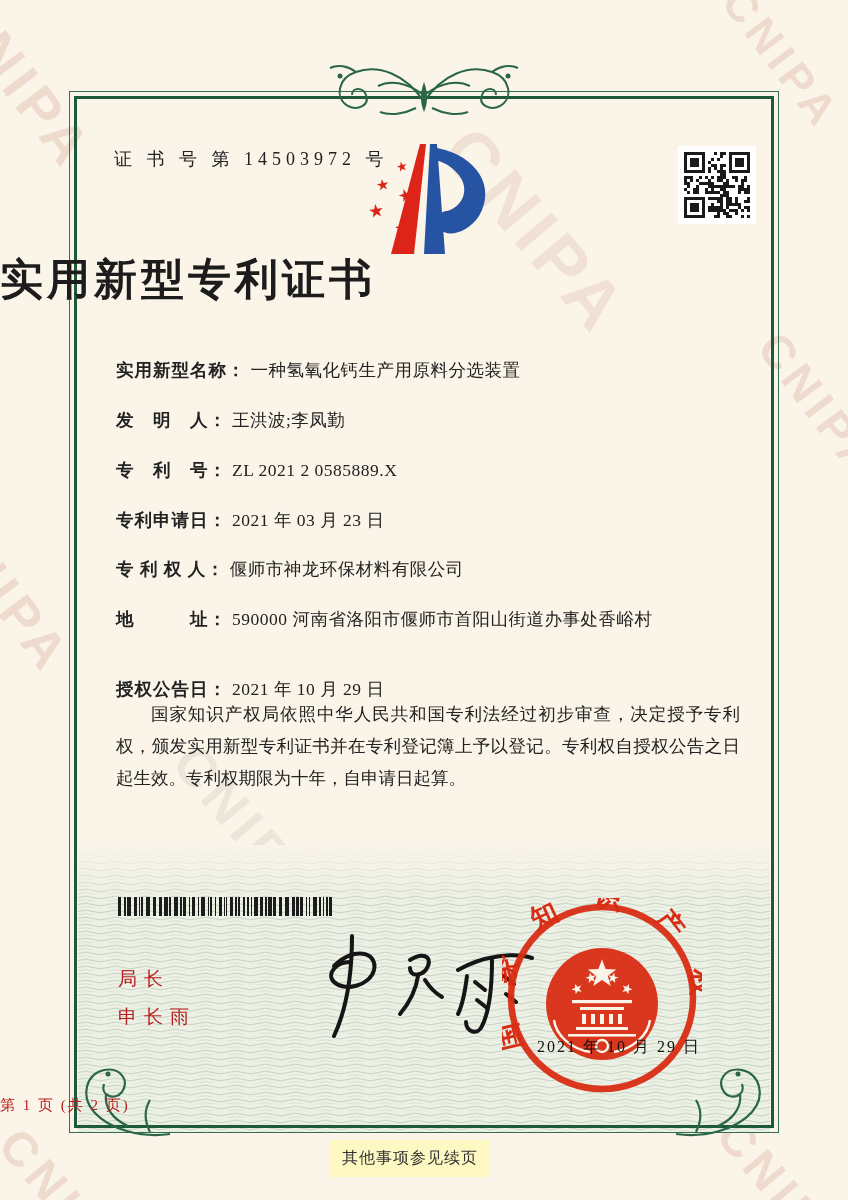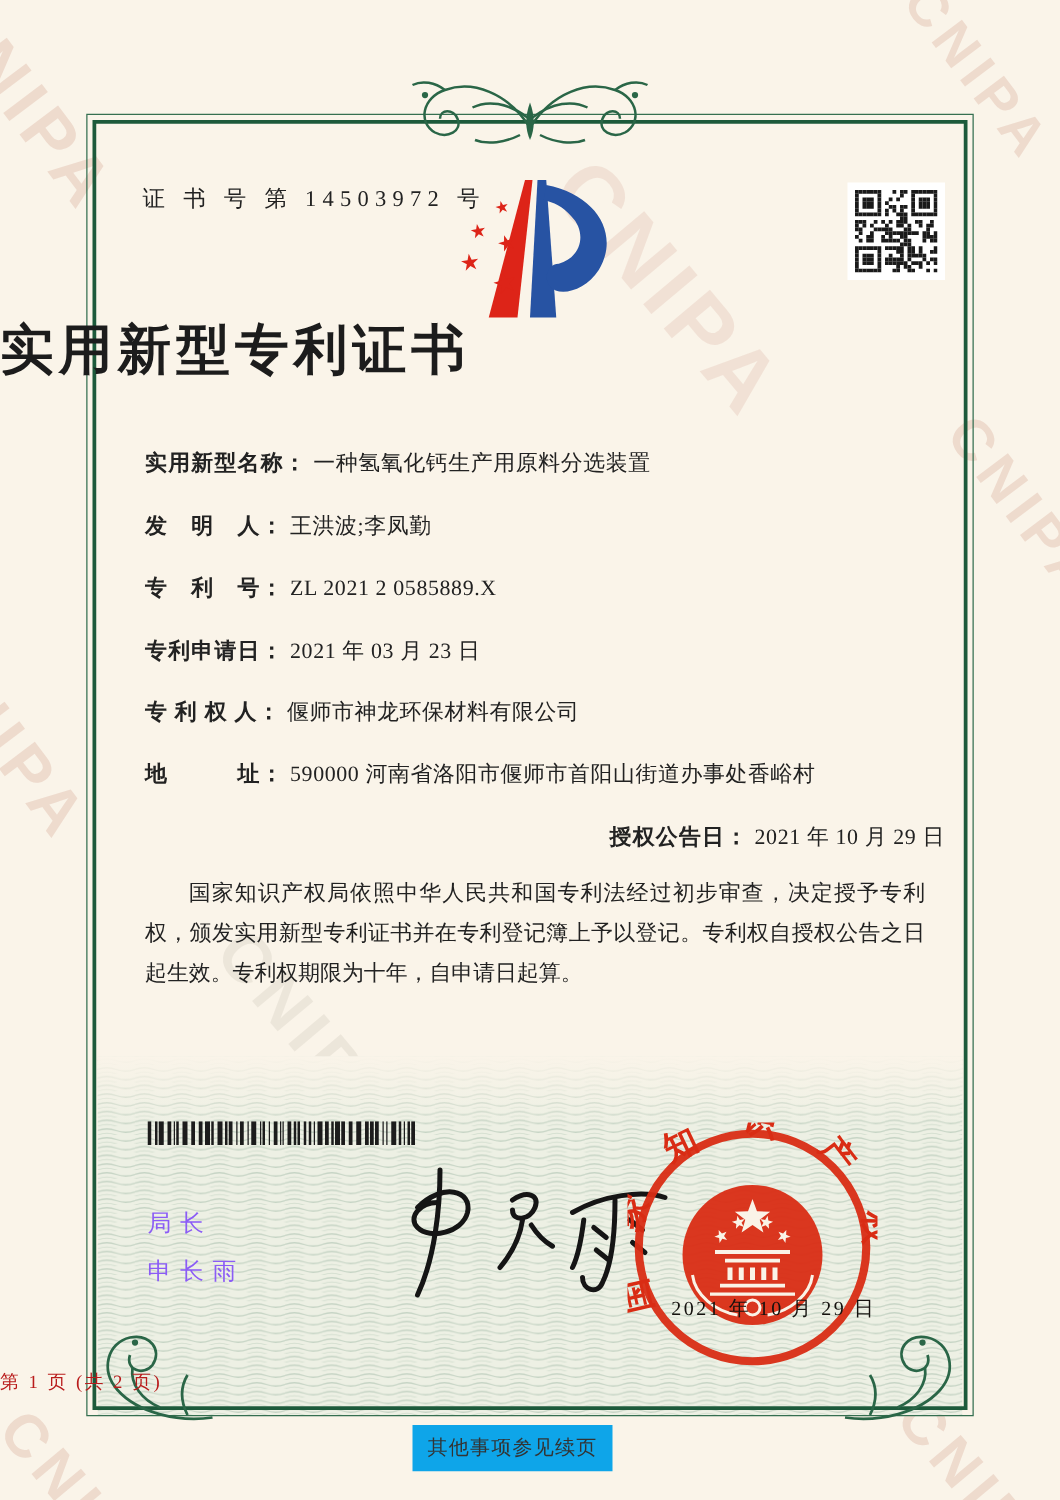--- a/index.html
+++ b/index.html
@@ -68,40 +68,40 @@
   .bodytext {
     left:116px; top:698px; width:624px; z-index:5;
     font-size:17.5px; line-height:1.83; text-align:justify;
   }
   .bodytext p { text-indent:2em; }
 
   .barcode { left:118px; top:897px; z-index:5; }
 
   .director-title, .director-name {
     left:118px; font-family:"Liberation Sans", sans-serif;
-    font-size:19px; letter-spacing:7px; z-index:5; color:#8b5cf6;
+    font-size:19px; letter-spacing:7px; z-index:5; color:#b91c1c;
   }
   .director-title { top:966px; }
   .director-name  { top:1004px; }
 
   .signature { left:282px; top:922px; z-index:6; }
 
   .seal { left:502px; top:898px; z-index:6; }
   .seal-date {
     left:524px; top:1037px; width:190px; text-align:center;
     font-size:16px; letter-spacing:2px; color:#14110e; z-index:7;
   }
 
   .pagenum {
     left:0; top:1096px; width:818px; 
     font-size:15px; letter-spacing:2px; color:#b91c1c; z-index:5;
   }
   .notebox {
     left:330px; top:1140px; width:160px; height:37px;
-    background:#0ea5e9; z-index:5;
+    background:#fef9c3; z-index:5;
     display:flex; align-items:center; justify-content:center;
     font-size:16px; letter-spacing:1px; color:#333;
   }
 </style>
 </head>
 <body>
 
 <span class="wm wm1">CNIPA</span>
 <span class="wm wm2">CNIPA</span>
 <span class="wm wm3">CNIPA</span>
@@ -437,21 +437,21 @@
 </div>
 <div class="frow" style="top:508px;">
   <span class="lbl">专利申请日：</span><span class="val">2021 年 03 月 23 日</span>
 </div>
 <div class="frow" style="top:557px;">
   <span class="lbl">专 利 权 人：</span><span class="val">偃师市神龙环保材料有限公司</span>
 </div>
 <div class="frow" style="top:607px;">
   <span class="lbl">地　　　址：</span><span class="val">590000 河南省洛阳市偃师市首阳山街道办事处香峪村</span>
 </div>
-<div class="frow" style="top:657px; width:640px;text-align:right;">
+<div class="frow" style="top:677px; width:640px;">
   <span class="lbl">授权公告日：</span><span class="val">2021 年 10 月 29 日</span>
 </div>
 
 <div class="abs bodytext">
   <p>国家知识产权局依照中华人民共和国专利法经过初步审查，决定授予专利权，颁发实用新型专利证书并在专利登记簿上予以登记。专利权自授权公告之日起生效。专利权期限为十年，自申请日起算。</p>
 </div>
 
 <svg class="abs barcode" id="bcsvg" width="218" height="19" fill="#1c1c1c">
     <rect x="0" y="0" width="3" height="19"></rect>
     <rect x="6" y="0" width="2" height="19"></rect>

